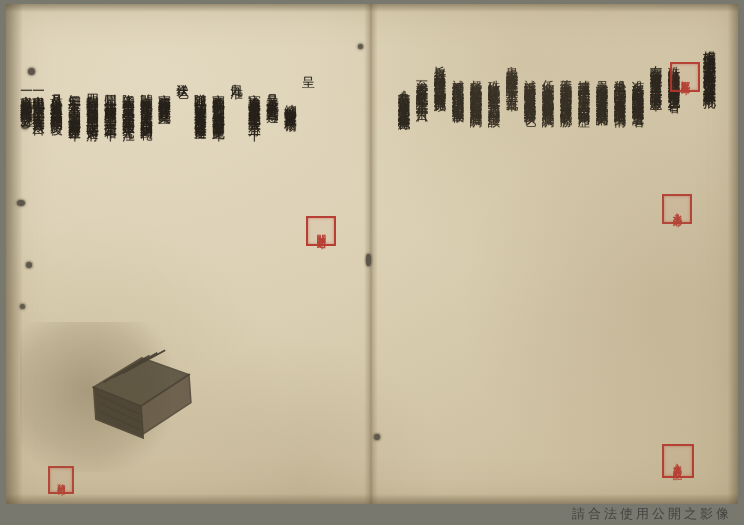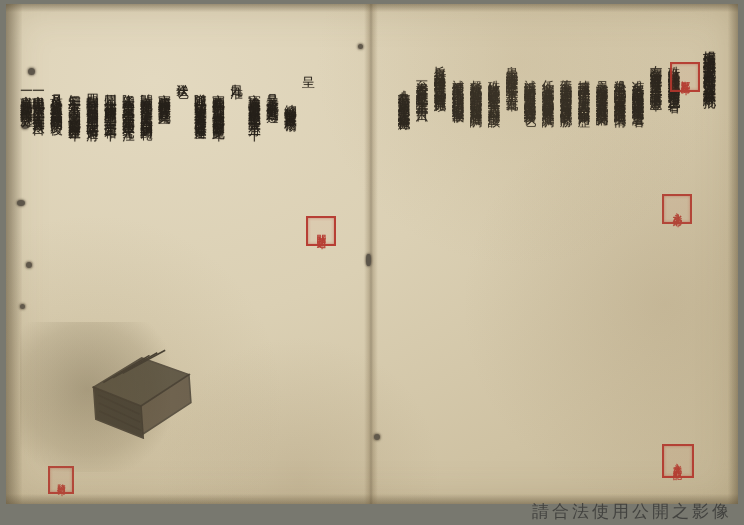--- a/index.html
+++ b/index.html
@@ -143,21 +143,21 @@
     box-shadow: inset 0 0 3px rgba(180,50,40,0.5);
     opacity: .92;
   }
 
   
   .watermark {
     position: absolute;
     right: 12px;
     bottom: 2px;
     font-family: "DejaVu Serif", serif;
-    font-size: 17px;
+    font-size: 13px;
     color: #3a3a38;
     letter-spacing: 3px;
     opacity: .85;
   }
 </style>
 </head>
 <body>
 
 <div id="page">
 

